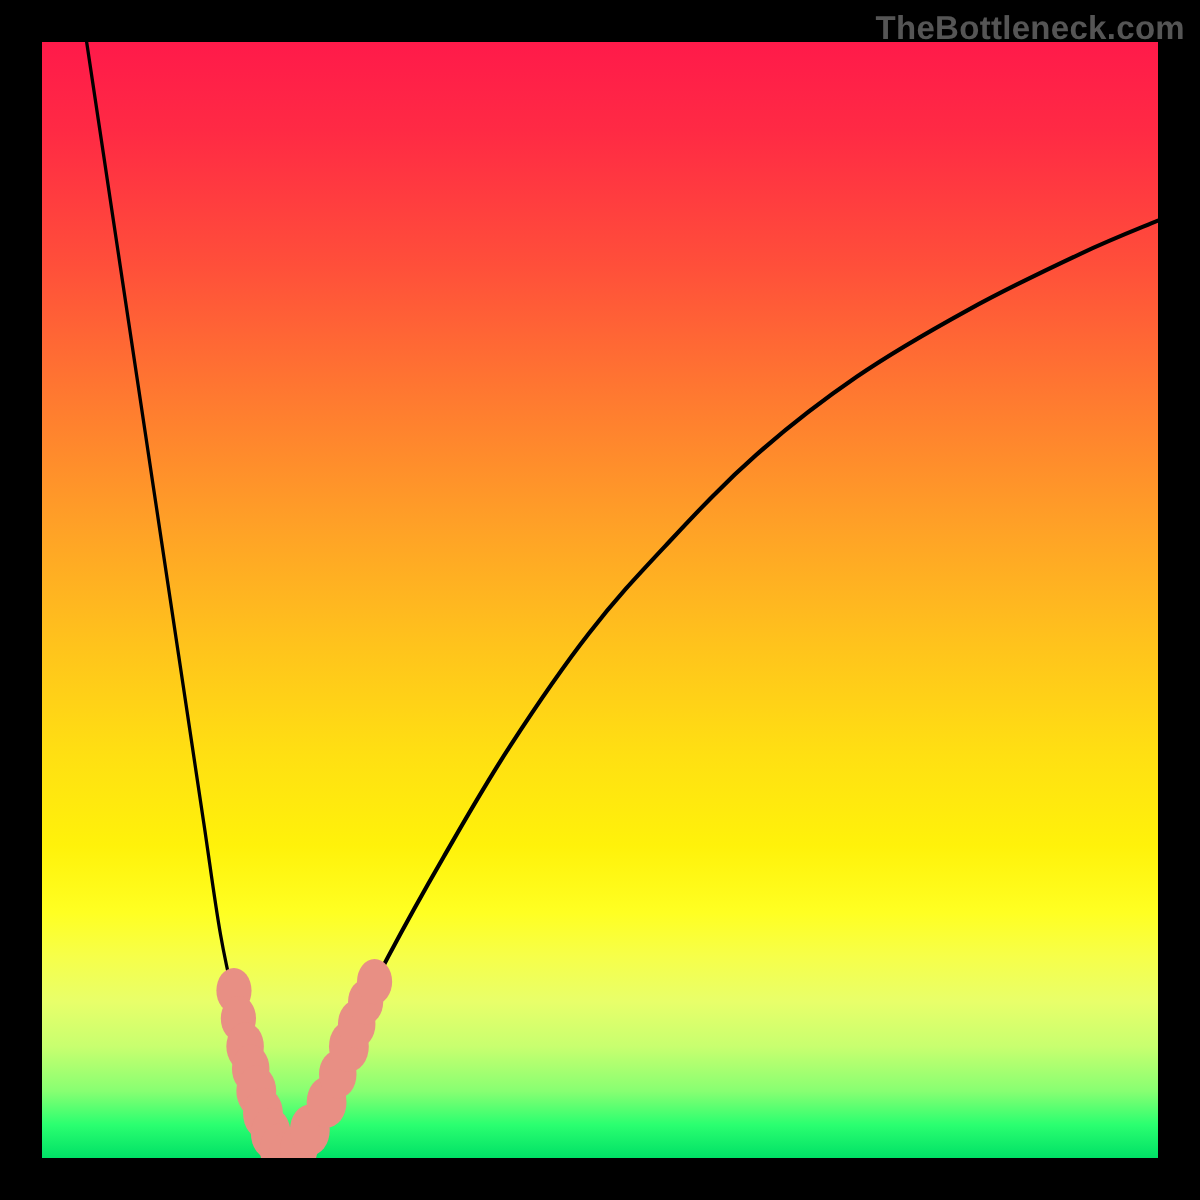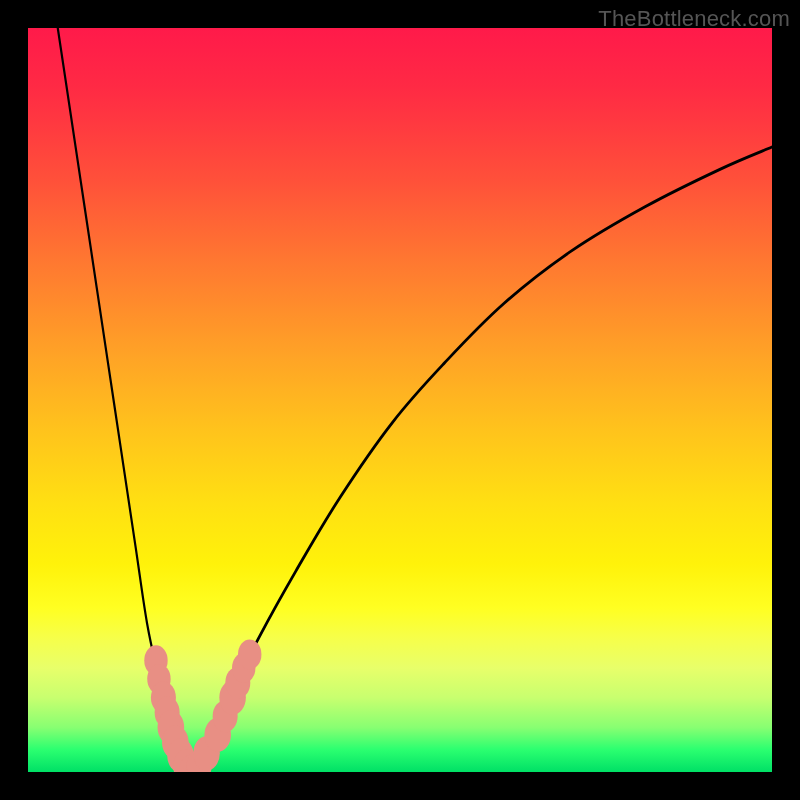--- a/index.html
+++ b/index.html
@@ -34,21 +34,21 @@
       #2bff70 97%,
       #00e066 100%
     );
   }
   .watermark {
     position: absolute;
     top: 6px;
     right: 10px;
     color: #555;
     font-size: 22px;
-    font-weight: 400;
+    font-weight: 700;
     letter-spacing: 0.2px;
     z-index: 5;
   }
   svg.plot {
     position: absolute;
     left: 28px;
     top: 28px;
     width: 744px;
     height: 744px;
     z-index: 3;

